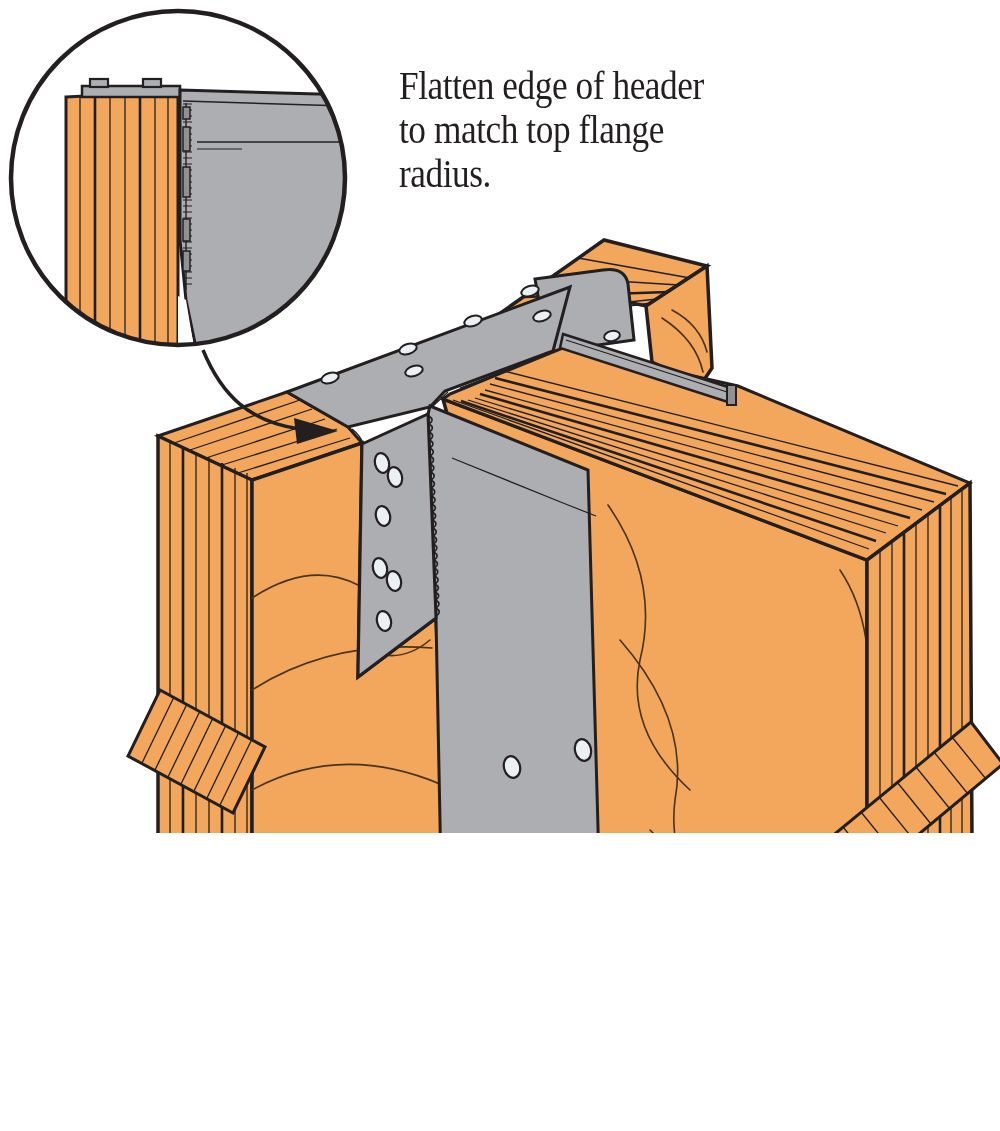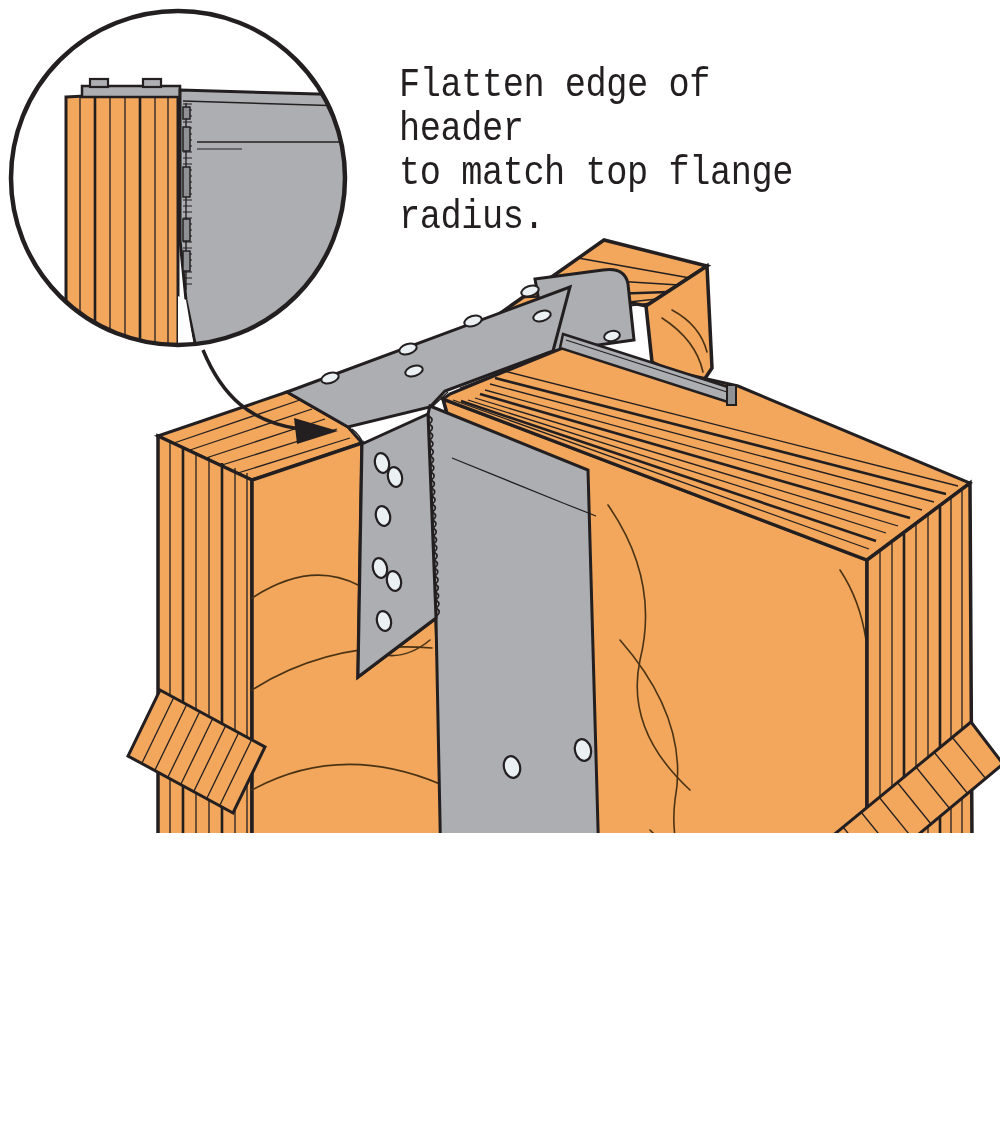--- a/index.html
+++ b/index.html
@@ -1,17 +1,17 @@
 <!DOCTYPE html>
 <html style="--wood: #F2A75C; --metal: #ACAEB1; --metal-dark: #8F9194; --line: #231F20; --grain: #4A3315; --hole: #EBF0F3; --bg: #FFFFFF;"><head>
 <meta charset="utf-8">
 <style>
   html,body{margin:0;padding:0;background:#fff;}
   #stage{position:relative;width:1000px;height:833px;background:var(--bg,#fff);overflow:hidden;
-         font-family:Liberation Mono, monospace;}
+         font-family:Liberation Serif, serif;}
   #scene{position:absolute;left:0;top:0;}
   
   .wood{fill:var(--wood);}
   .metal{fill:var(--metal);}
   .metaldk{fill:var(--metal-dark);}
   .hole{fill:var(--hole);}
   .ln{stroke:var(--line);fill:none;}
   .outl{stroke:var(--line);}
   .grain{stroke:var(--grain);fill:none;stroke-width:1.6;stroke-linecap:round;}
   .lam{stroke:var(--line);fill:none;stroke-width:1.3;}

